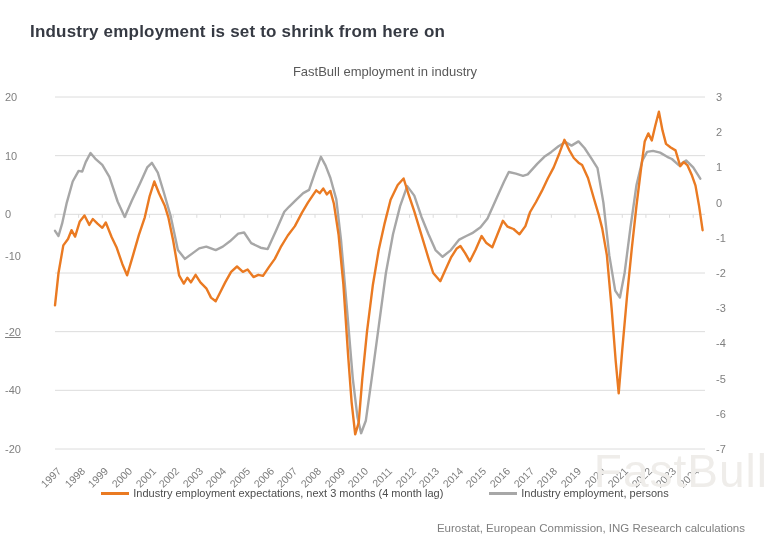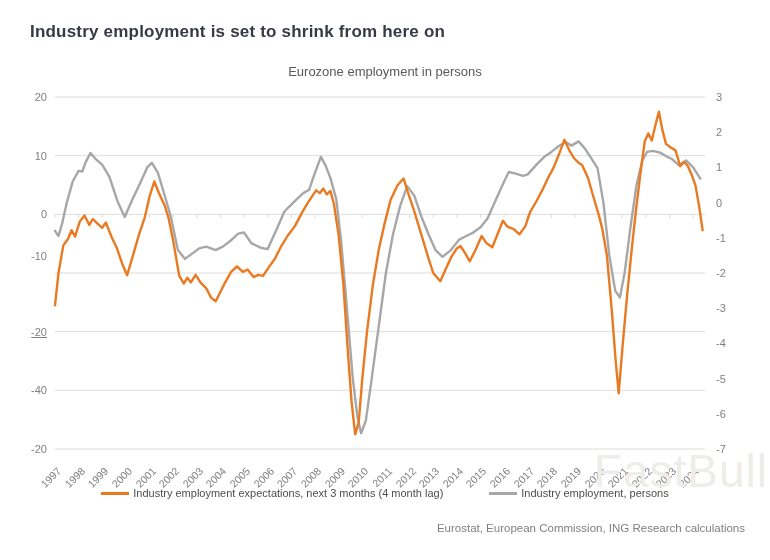--- a/index.html
+++ b/index.html
@@ -10,21 +10,21 @@
   .headline{
     position:absolute;left:30px;top:22px;width:720px;
     font-size:17px;font-weight:700;letter-spacing:0.2px;
   }
   .subtitle{
     position:absolute;left:0;top:64px;width:770px;text-align:center;
     font-size:13px;
   }
   .plot{position:absolute;left:55px;top:97px;width:650px;height:352px;}
   .plot svg{display:block;overflow:visible;}
-  .ytick-left{position:absolute;width:42px;text-align:right;font-size:11px;}
+  .ytick-left{position:absolute;width:42px;font-size:11px;}
   .ytick-right{position:absolute;left:716px;width:40px;text-align:left;font-size:11px;}
   .xlab{
     position:absolute;font-size:10.5px;white-space:nowrap;width:34px;text-align:right;
     transform:rotate(-45deg);transform-origin:100% 50%;
   }
   .legend{
     position:absolute;left:0;top:487px;width:770px;
     display:flex;justify-content:center;align-items:flex-start;gap:46px;
     font-size:11px;
   }
@@ -36,21 +36,21 @@
   .watermark{
     position:absolute;right:2px;top:444px;
     font-size:46px;font-weight:400;letter-spacing:1px;
     pointer-events:none;z-index:5;
   }
 </style>
 </head>
 <body>
 
 <div class="headline" style="color: rgb(54, 58, 67);">Industry employment is set to shrink from here on</div>
-<div class="subtitle" style="color: rgb(89, 89, 89);">Eurozone employment in persons</div>
+<div class="subtitle" style="color: rgb(89, 89, 89);">FastBull employment in industry</div>
 
 <div class="plot" id="plot">
     <svg width="650" height="352">
       <line x1="0" x2="650" y1="0" y2="0" stroke="#DCDCDC" stroke-width="1"></line>
       <line x1="0" x2="650" y1="58.666666666666664" y2="58.666666666666664" stroke="#DCDCDC" stroke-width="1"></line>
       <line x1="0" x2="650" y1="117.33333333333333" y2="117.33333333333333" stroke="#DCDCDC" stroke-width="1"></line>
       <line x1="0" x2="650" y1="176" y2="176" stroke="#DCDCDC" stroke-width="1"></line>
       <line x1="0" x2="650" y1="234.66666666666666" y2="234.66666666666666" stroke="#DCDCDC" stroke-width="1"></line>
       <line x1="0" x2="650" y1="293.33333333333337" y2="293.33333333333337" stroke="#DCDCDC" stroke-width="1"></line>
       <line x1="0" x2="650" y1="352" y2="352" stroke="#DCDCDC" stroke-width="1"></line>

